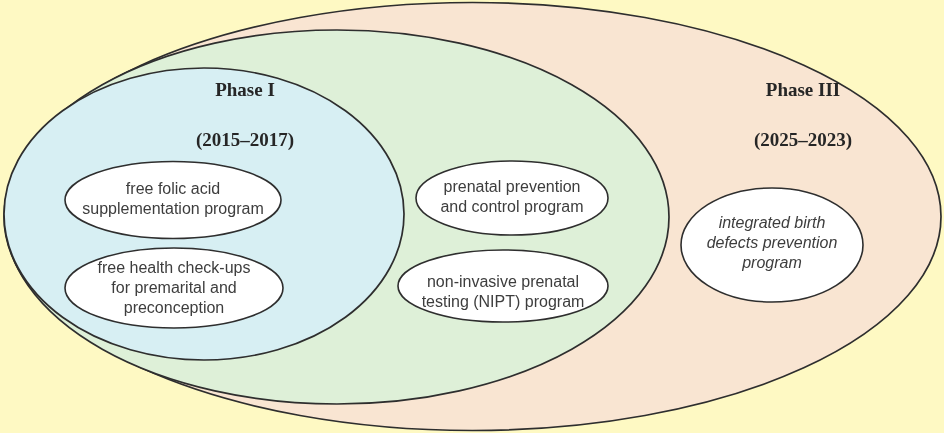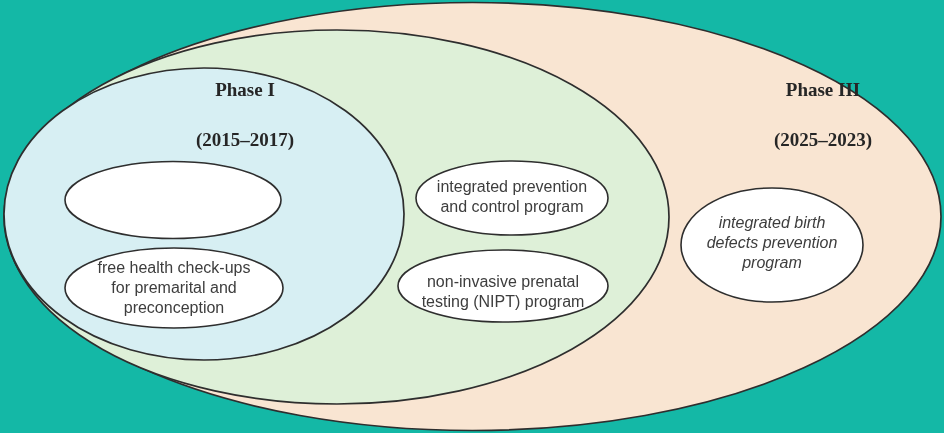--- a/index.html
+++ b/index.html
@@ -5,21 +5,21 @@
   html, body {
     margin: 0;
     padding: 0;
     background: #ffffff;
     font-family: "Liberation Sans", sans-serif;
   }
   .canvas {
     position: relative;
     width: 944px;
     height: 433px;
-    background: #14b8a6;
+    background: #fef9c3;
     overflow: hidden;
   }
   .canvas svg {
     position: absolute;
     left: 0;
     top: 0;
   }
   .label {
     position: absolute;
     transform: translate(-50%, -50%);
@@ -60,31 +60,33 @@
     <ellipse cx="503" cy="286" rx="105" ry="36" stroke-width="1.6" fill="#ffffff" stroke="#2e2e2e"></ellipse>
     <ellipse cx="772" cy="245" rx="91" ry="57" stroke-width="1.6" fill="#ffffff" stroke="#2e2e2e"></ellipse>
   </svg>
 
   <div class="label phase-label" style="left:245px; top:114px;">
     <div>Phase I</div>
     <div>(2015–2017)</div>
   </div>
 
 
-  <div class="label phase-label" style="left:803px; top:114px;margin-left:20px;">
+  <div class="label phase-label" style="left:803px; top:114px;">
     <div>Phase III</div>
     <div>(2025–2023)</div>
   </div>
 
+  <div class="label program-label" style="left:173px; top:199px;">free folic acid
+supplementation program</div>
 
   <div class="label program-label" style="left:174px; top:288px;">free health check-ups
 for premarital and
 preconception</div>
 
-  <div class="label program-label" style="left:512px; top:197px;">integrated prevention
+  <div class="label program-label" style="left:512px; top:197px;">prenatal prevention
 and control program</div>
 
   <div class="label program-label" style="left:503px; top:292px;">non-invasive prenatal
 testing (NIPT) program</div>
 
   <div class="label program-label" style="left:772px; top:243px;font-style:italic;">integrated birth
 defects prevention
 program</div>
 
 </div>

